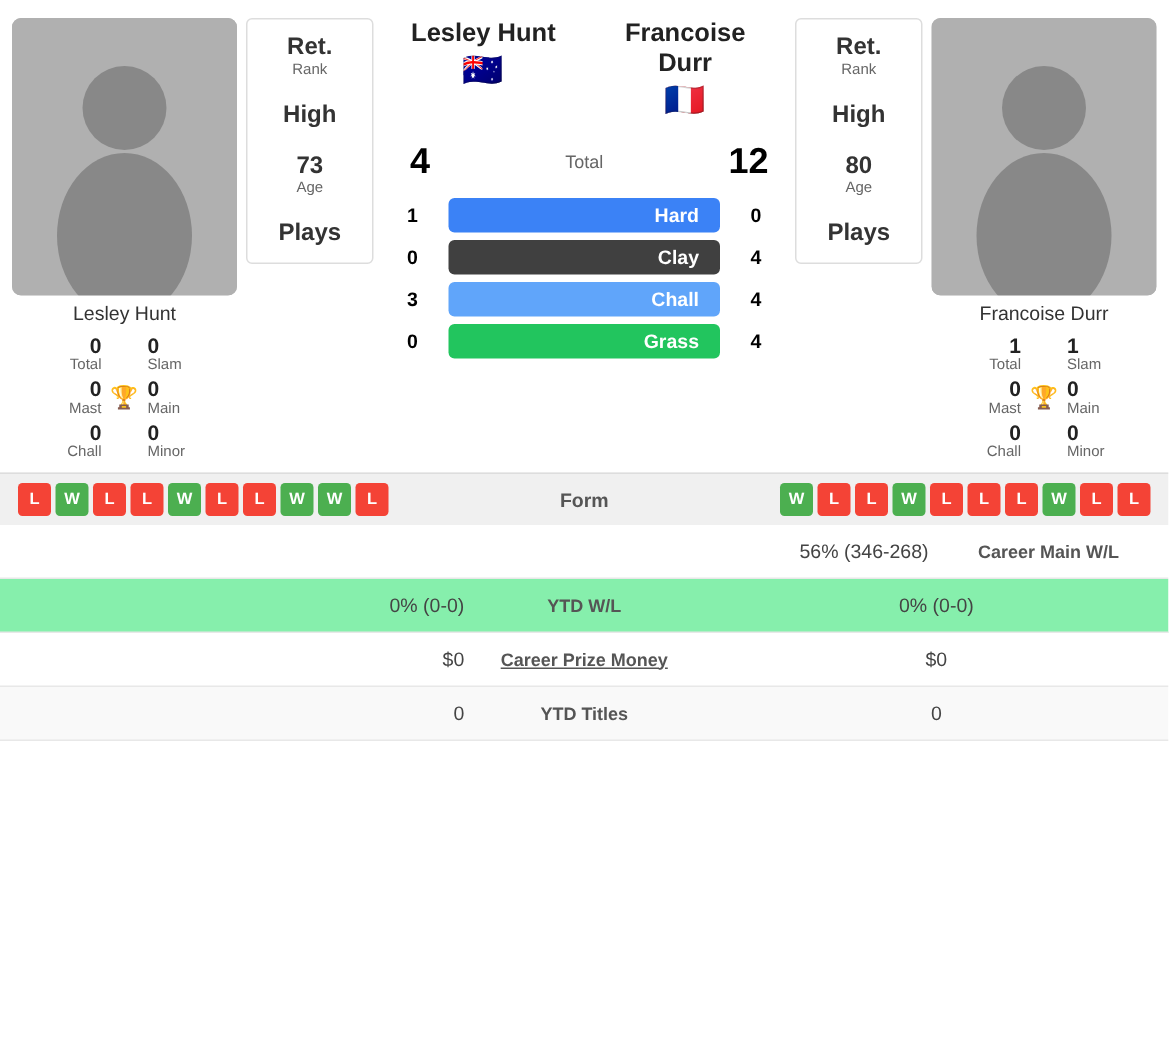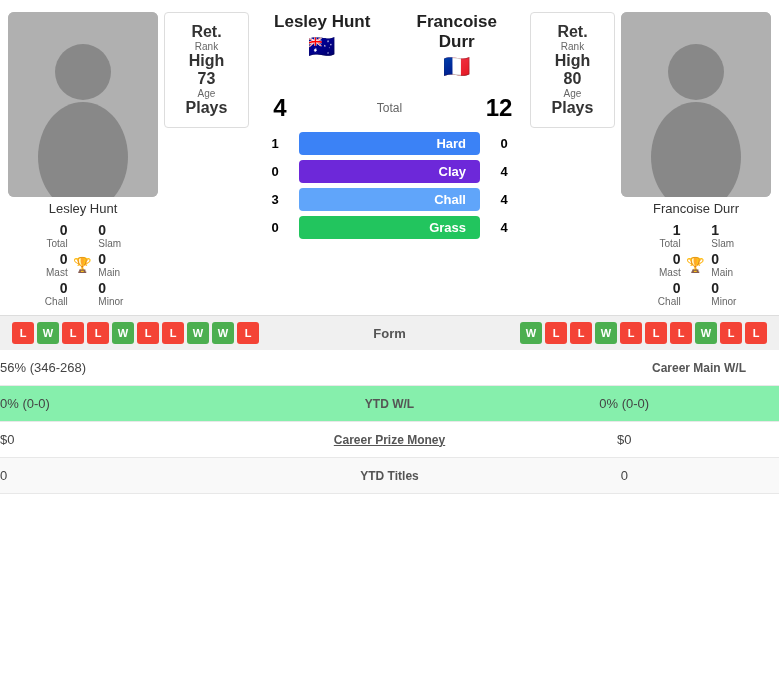--- a/index.html
+++ b/index.html
@@ -172,32 +172,33 @@
     }
 
     .sr-rval {
       font-size: 13px;
       font-weight: bold;
       width: 40px;
       text-align: center;
     }
 
     .sr-btn.hard { background: #3b82f6; }
-    .sr-btn.clay { background: #6d28d9; }
+    .sr-btn.clay { background: #404040; }
     .sr-btn.indoor { background: #60a5fa; }
     .sr-btn.grass { background: #22c55e; }
 
     
     .side-info {
       border: 1px solid #ddd;
       border-radius: 4px;
       padding: 10px 6px;
       display: flex;
       flex-direction: column;
       align-items: center;
+      gap: 16px;
       min-width: 85px;
     }
 
     .si-item {
       text-align: center;
     }
 
     .si-val {
       font-size: 16px;
       font-weight: bold;
@@ -244,21 +245,21 @@
       display: flex;
       align-items: center;
       border-bottom: 1px solid #e8e8e8;
       padding: 10px 0;
     }
 
     .bs-row:nth-child(even) { background: #f9f9f9; }
 
     .bs-left {
       flex: 1;
-      text-align: left;
+      text-align: right;
       font-size: 13px;
       color: #444;
     }
 
     .bs-center {
       width: 160px;
       text-align: center;
       font-size: 12px;
       font-weight: bold;
       color: #555;

